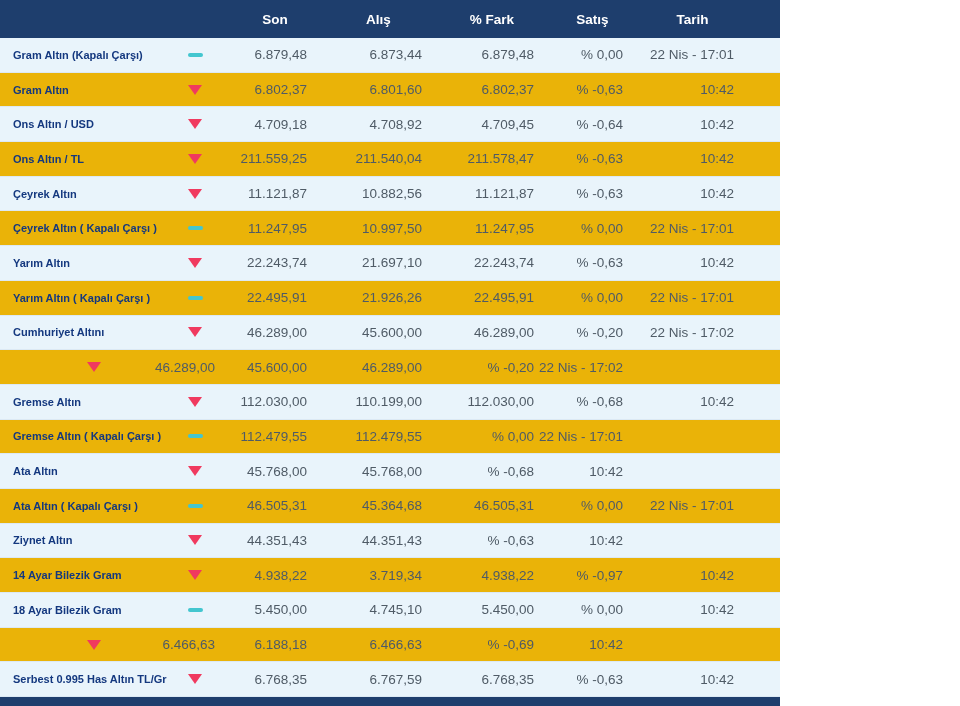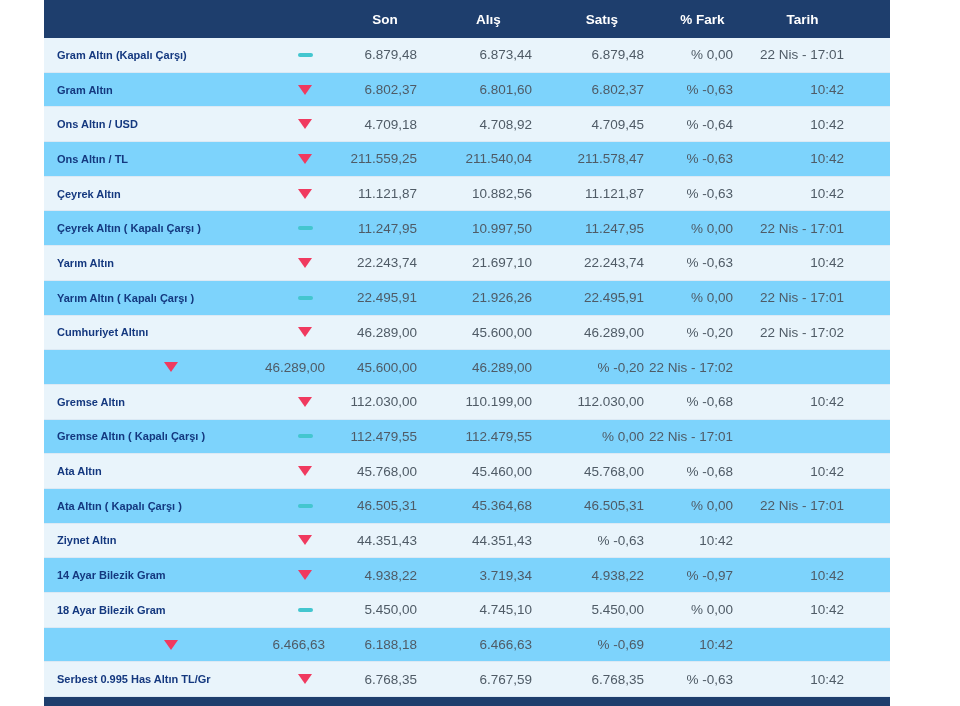--- a/index.html
+++ b/index.html
@@ -4,23 +4,22 @@
 <style>
   * { box-sizing: border-box; margin: 0; padding: 0; }
   html, body { width: 960px; height: 706px; overflow: hidden; }
   body {
     font-family: "Liberation Sans", sans-serif;
     background: #ffffff;
   }
   .table {
     display: flex;
     flex-direction: column;
-    width: 846px;
+    width: 780px;
     height: 706px;
-    margin-left: 44px;
   }
   .grid {
     display: grid;
     grid-template-columns: 1fr 40px 92px 115px 112px 89px 111px;
     padding-left: 13px;
     padding-right: 46px;
     align-items: stretch;
   }
   .cell { display: flex; align-items: center; min-width: 0; }
   .header-row {
@@ -34,21 +33,21 @@
     padding-left: 28px; 
     font-size: 13.5px;
     font-weight: bold;
   }
   .header-row .cell.blank { padding-left: 0; }
   .row {
     flex: 0 0 34.7px;
     height: 34.7px;
     border-bottom: 1px solid #dce9f4;
     font-size: 13.5px;
-    background: #7dd3fc;
+    background: #eab308;
   }
   .row.alt { background: var(--row-alt, #e9f4fb); }
   .c-name {
     color: var(--name-text, #14387f);
     font-weight: bold;
     font-size: 11px;
     justify-content: flex-start;
     cursor: pointer;
     white-space: nowrap;
   }
@@ -77,22 +76,22 @@
 </head>
 <body>
 
 <div class="table">
 
   <div class="grid header-row">
     <div class="cell blank"></div>
     <div class="cell blank"></div>
     <div class="cell">Son</div>
     <div class="cell">Alış</div>
+    <div class="cell">% Fark</div>
     <div class="cell">Satış</div>
-    <div class="cell">% Fark</div>
     <div class="cell">Tarih</div>
   </div>
 
   <div id="table-body">
       <div class="grid row alt">
     <div class="cell c-name">Gram Altın (Kapalı Çarşı)</div>
     <div class="cell c-trend">
       <span class="trend-icon dash"></span>
     </div>
     <div class="cell num">6.879,48</div>
@@ -219,21 +218,20 @@
     <div class="cell num">112.479,55</div>
     <div class="cell num">% 0,00</div>
     <div class="cell num">22 Nis - 17:01</div>
   </div>
       <div class="grid row alt">
     <div class="cell c-name">Ata Altın</div>
     <div class="cell c-trend">
       <span class="trend-icon tri-down"></span>
     </div>
     <div class="cell num">45.768,00</div>
-    <div class="cell num">45.460,00</div>
     <div class="cell num">45.768,00</div>
     <div class="cell num">% -0,68</div>
     <div class="cell num">10:42</div>
   </div>
       <div class="grid row">
     <div class="cell c-name">Ata Altın ( Kapalı Çarşı )</div>
     <div class="cell c-trend">
       <span class="trend-icon dash"></span>
     </div>
     <div class="cell num">46.505,31</div>

